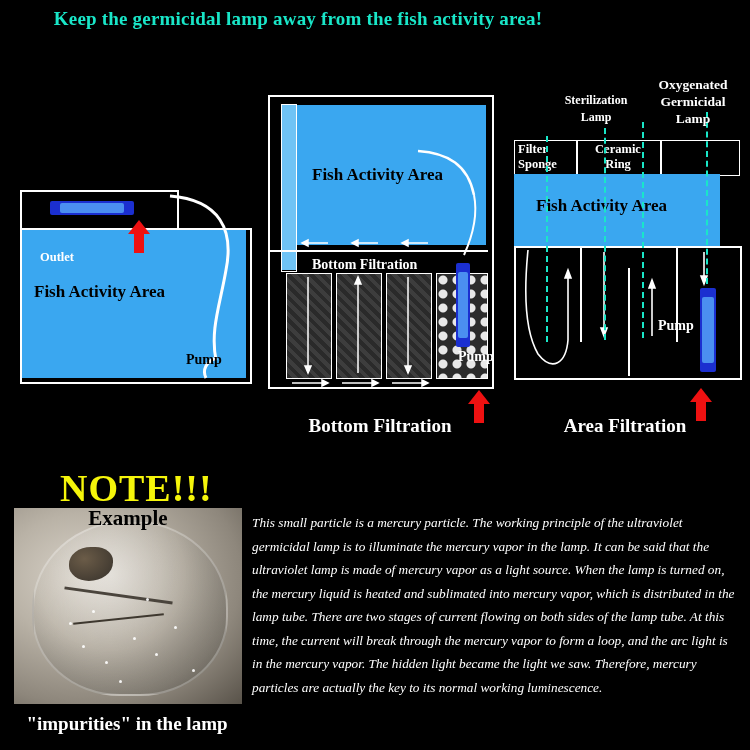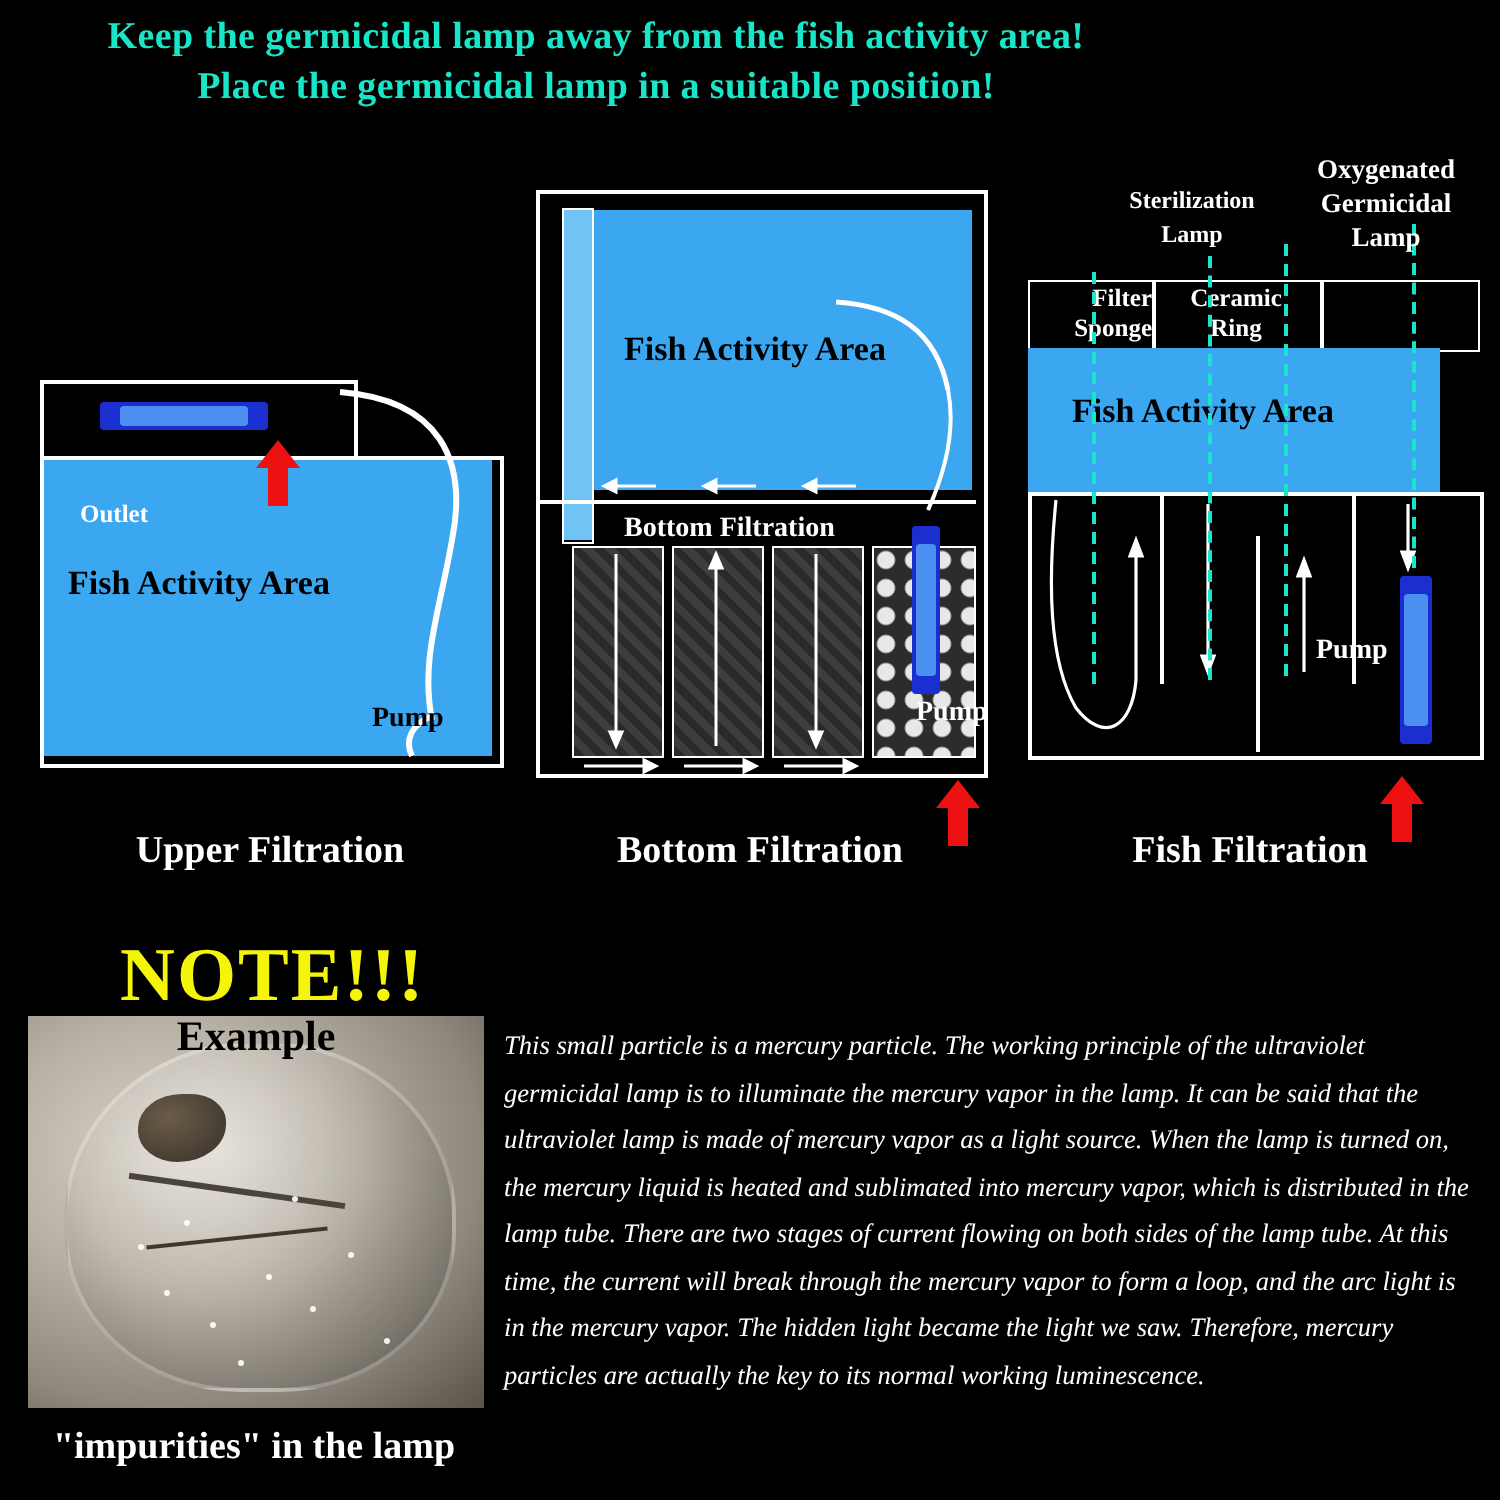--- a/index.html
+++ b/index.html
@@ -243,21 +243,20 @@
     font-style: italic;
   }
 </style>
 </head>
 <body>
 
 <div class="page">
 
   <div class="header">
     <div>Keep the germicidal lamp away from the fish activity area!</div>
-    <div>Place the germicidal lamp in a suitable position!</div>
   </div>
 
   <div class="diagram" style="left:20px; top:190px; width:269px; height:195px;">
 
     <div class="outline" style="left:0px; top:0px; width:155px; height:36px; border-color:#fff;"></div>
 
     <div class="lamp-h" style="left:30px; top:11px; width:84px; height:14px;">
       <div class="tube"></div>
     </div>
 
@@ -271,21 +270,20 @@
     </svg>
     <div class="small-white" style="left:20px; top:60px; font-size:12.5px;">Outlet</div>
     <div class="black-label" style="left:166px; top:162px; font-size:14px;">Pump</div>
     <div class="fish-text" style="left:14px; top:92px; font-size:17px;">Fish Activity Area</div>
 
     <div class="red-arrow" style="left:108px; top:30px;">
       <div class="ra-head" style="left:0; top:0;"></div>
       <div class="ra-stem" style="left:6px; top:13px; width:10px; height:20px;"></div>
     </div>
   </div>
-  <div class="caption" style="left:20px; top:415px; width:230px;">Upper Filtration</div>
 
   <div class="diagram" style="left:268px; top:95px; width:225px; height:295px;">
 
     <div class="outline" style="left:0px; top:0px; width:222px; height:290px; border-color:#fff; background:transparent;"></div>
 
     <div class="water" style="left:14px; top:10px; width:204px; height:140px;"></div>
 
     <div class="wline" style="left:14px; top:10px; width:14px; height:165px; background:#6fc3f5;"></div>
     <div class="outline" style="left:13px; top:9px; width:14px; height:166px; border-width:1px;"></div>
     <div class="fish-text" style="left:44px; top:70px; font-size:17px;">Fish Activity Area</div>
@@ -337,21 +335,21 @@
       <div class="ra-stem" style="left:6px; top:13px; width:10px; height:20px;"></div>
     </div>
   </div>
   <div class="caption" style="left:260px; top:415px; width:240px;">Bottom Filtration</div>
 
   <div class="diagram" style="left:508px; top:140px; width:235px; height:250px;">
 
     <div class="outline" style="left:6px; top:0px; width:62px; height:34px; border-width:1px;"></div>
     <div class="outline" style="left:68px; top:0px; width:84px; height:34px; border-width:1px;"></div>
     <div class="outline" style="left:152px; top:0px; width:78px; height:34px; border-width:1px;"></div>
-    <div class="small-white" style="left:10px; top:2px; font-size:12.5px; line-height:15px; white-space:normal; width:58px; text-align:right;">
+    <div class="small-white" style="left:10px; top:2px; font-size:12.5px; line-height:15px; white-space:normal; width:58px; text-align:left;">
       <span>Filter Sponge</span>
     </div>
     <div class="small-white" style="left:78px; top:2px; font-size:12.5px; line-height:15px; white-space:normal; width:64px; text-align:center;">
       <span>Ceramic Ring</span>
     </div>
 
     <div class="water" style="left:6px; top:34px; width:206px; height:72px;"></div>
     <div class="fish-text" style="left:28px; top:56px; font-size:17px;">Fish Activity Area</div>
 
     <div class="outline" style="left:6px; top:106px; width:224px; height:130px; border-width:2px; background:transparent;"></div>
@@ -388,21 +386,21 @@
       <div class="ra-stem" style="left:6px; top:13px; width:10px; height:20px;"></div>
     </div>
   </div>
 
   <div class="small-white" style="left:548px; top:92px; width:96px; text-align:center; font-size:12px; line-height:17px; white-space:normal;">
     <span>Sterilization Lamp</span>
   </div>
   <div class="small-white" style="left:646px; top:76px; width:94px; text-align:center; font-size:13.5px; line-height:17px; white-space:normal;">
     <span>Oxygenated Germicidal Lamp</span>
   </div>
-  <div class="caption" style="left:505px; top:415px; width:240px;">Fish Filtration</div>
+  <div class="caption" style="left:505px; top:415px; width:240px;">Area Filtration</div>
 
   <div class="note-title">NOTE!!!</div>
 
   <div class="photo">
     <div class="glasscap"></div>
     <div class="blob"></div>
     <div class="wire"></div>
     <div class="wire2"></div>
     <div class="dot" style="left:30%; top:70%;"></div>
     <div class="dot" style="left:40%; top:78%;"></div>

